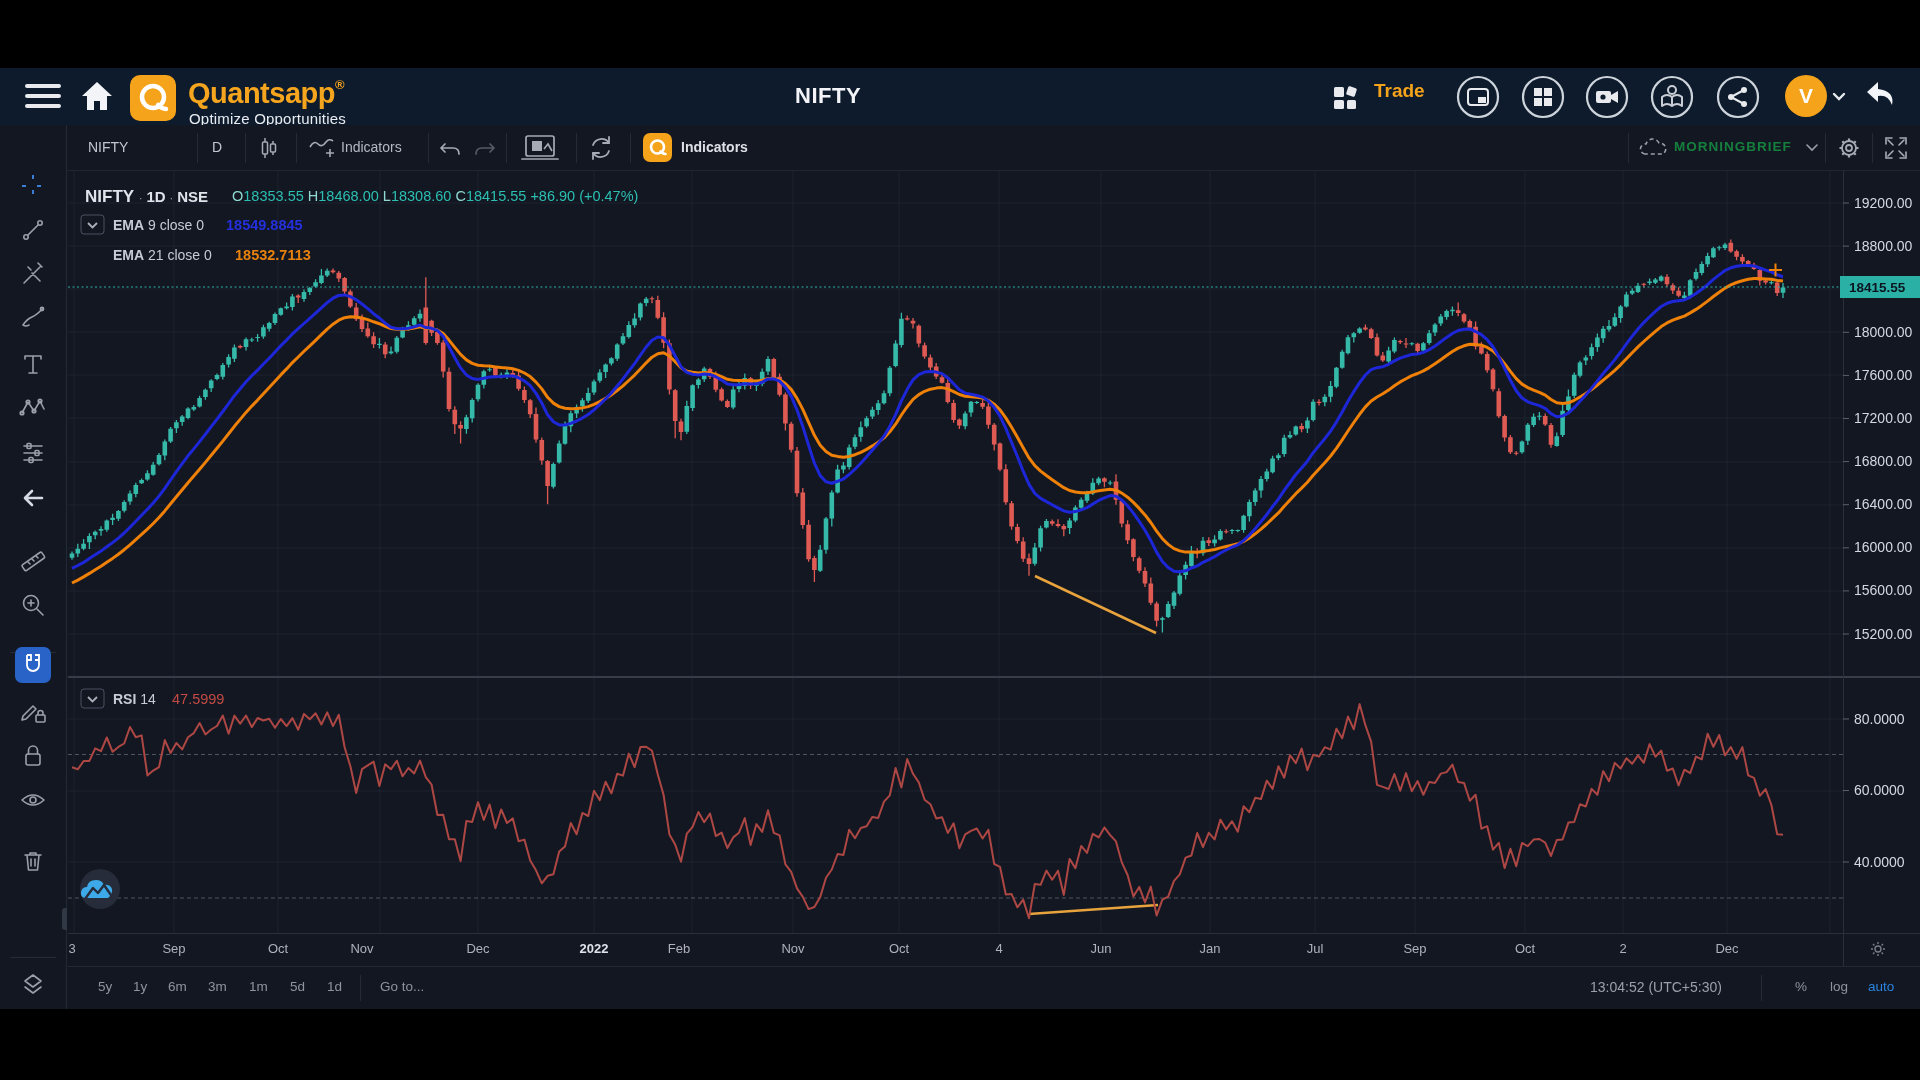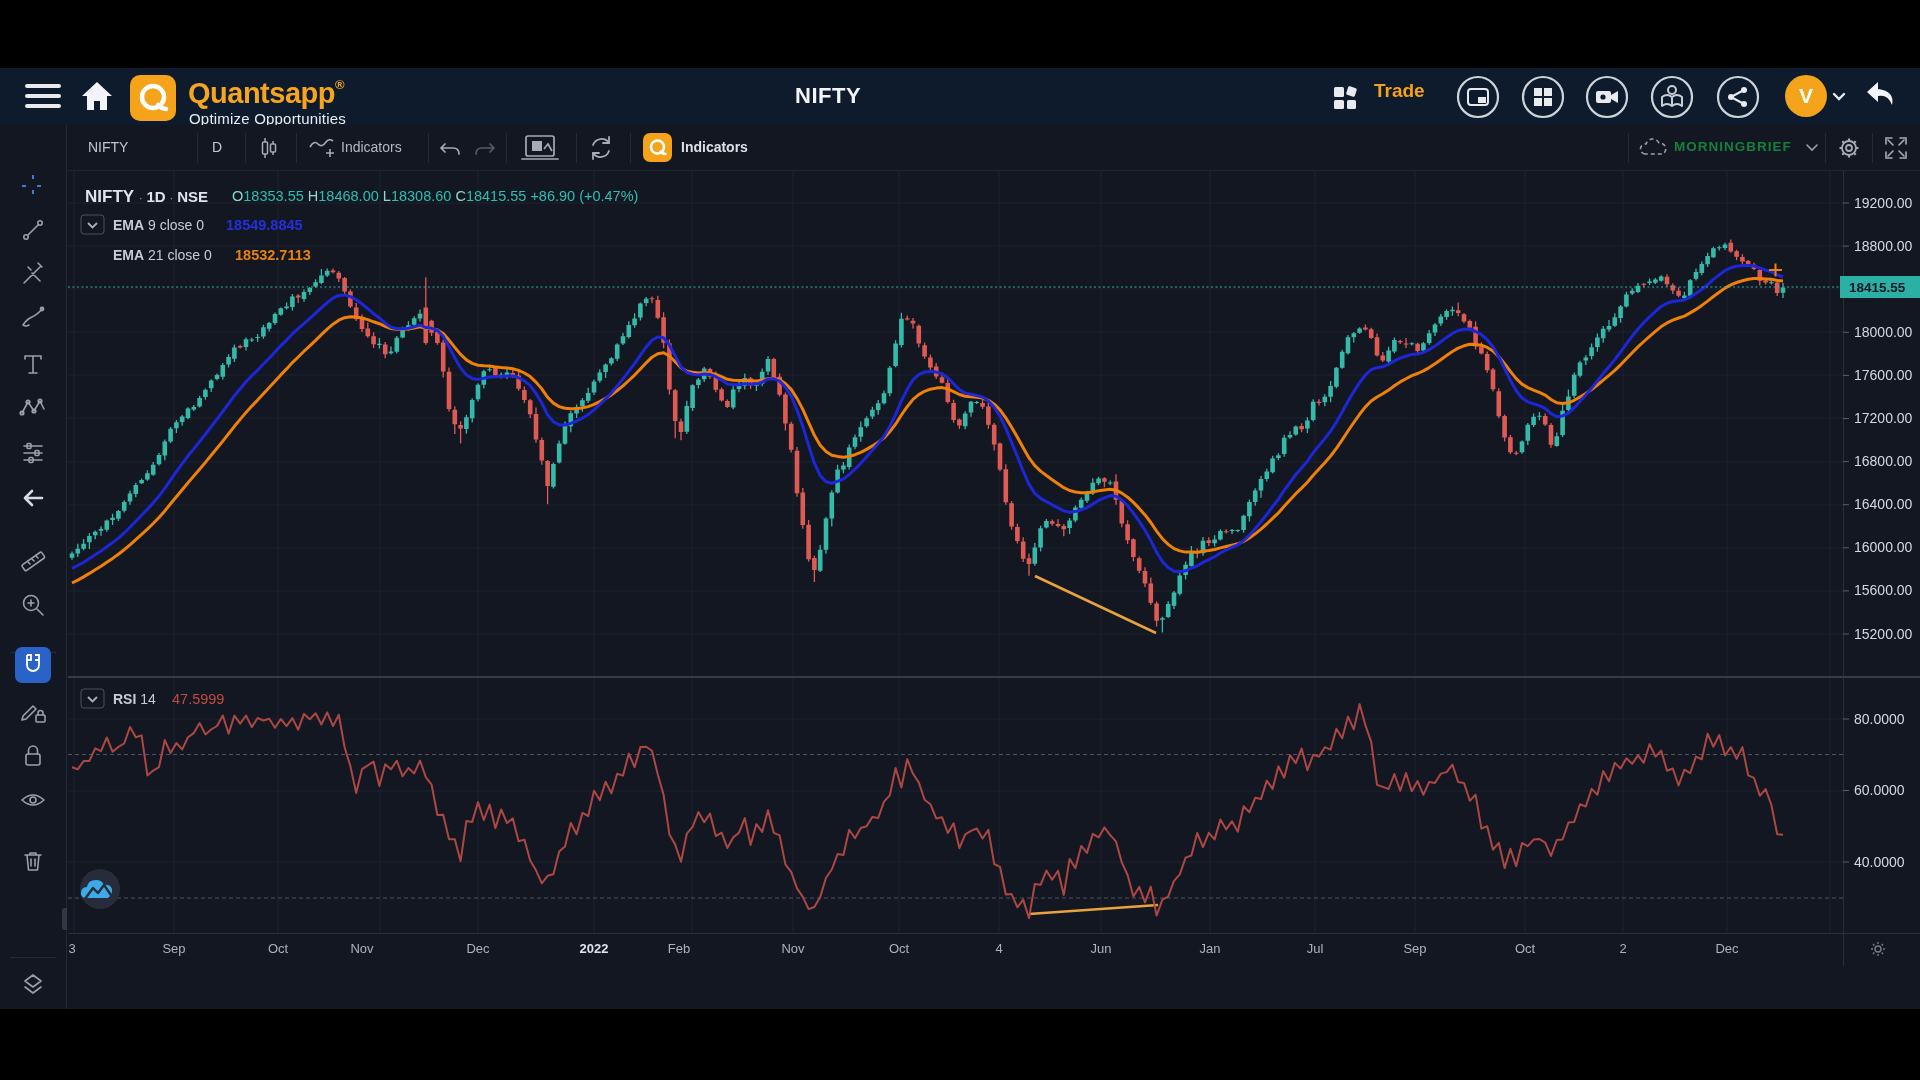--- a/index.html
+++ b/index.html
@@ -296,13 +296,29 @@
   <div class="tax" style="left:1347px;">Sep</div>
   <div class="tax" style="left:1457px;">Oct</div>
   <div class="tax" style="left:1555px;">2</div>
   <div class="tax" style="left:1659px;">Dec</div>
   <svg style="position:absolute;left:1800px;top:6px" width="20" height="20" viewBox="0 0 20 20">
         <circle cx="10" cy="10" r="3" stroke="#777d88" stroke-width="1.4" fill="none"></circle>
         <path d="M10 3 v2 M10 15 v2 M17 10 h-2 M5 10 H3 M15 5 l-1.4 1.4 M6.4 13.6 L5 15 M15 15 l-1.4-1.4 M6.4 6.4 L5 5" stroke="#777d88" stroke-width="1.4"></path>
       </svg>
 </div>
 
+<div id="btoolbar">
+  <div class="bt" style="left:30px">5y</div>
+  <div class="bt" style="left:65px">1y</div>
+  <div class="bt" style="left:100px">6m</div>
+  <div class="bt" style="left:140px">3m</div>
+  <div class="bt" style="left:181px">1m</div>
+  <div class="bt" style="left:222px">5d</div>
+  <div class="bt" style="left:259px">1d</div>
+  <div style="position:absolute;left:292px;top:8px;width:1px;height:26px;background:#242a36"></div>
+  <div class="bt" style="left:312px">Go to...</div>
+  <div class="bt" style="left:1522px;color:#9aa0ab;font-size:14px">13:04:52 (UTC+5:30)</div>
+  <div style="position:absolute;left:1693px;top:8px;width:1px;height:26px;background:#242a36"></div>
+  <div class="bt" style="left:1727px">%</div>
+  <div class="bt" style="left:1762px">log</div>
+  <div class="bt" style="left:1800px;color:#2a84e0">auto</div>
+</div>
 
 </div>
 </body></html>

